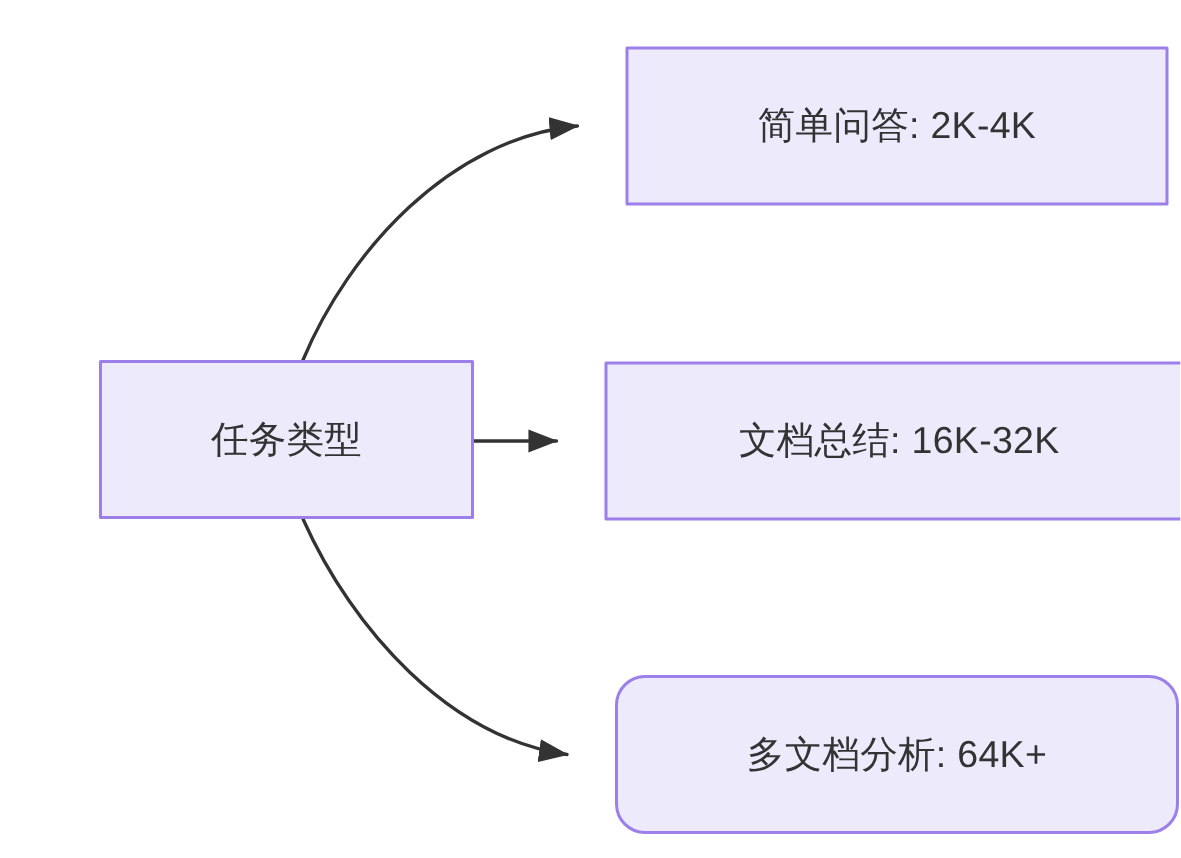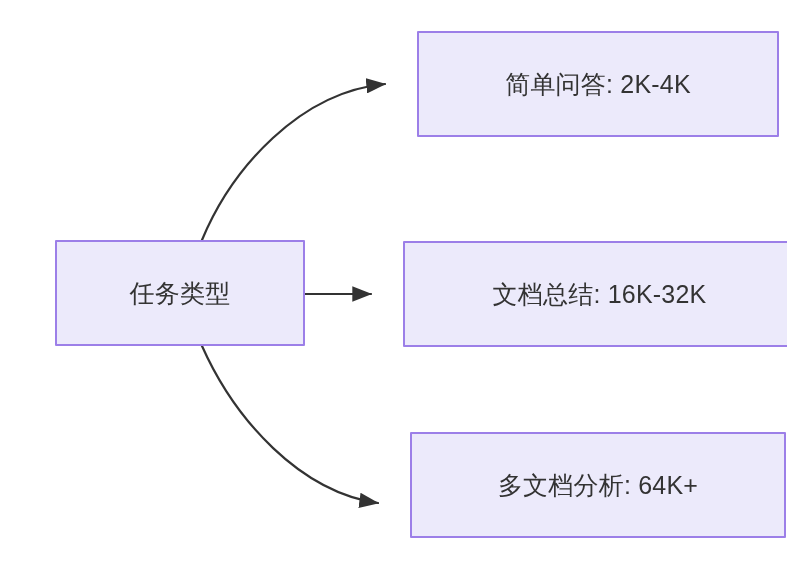--- a/index.html
+++ b/index.html
@@ -35,42 +35,43 @@
     align-items: center;
     justify-content: center;
     color: #333333;
     font-size: 25px;
     line-height: 1.2;
     letter-spacing: 0.2px;
     white-space: nowrap;
     margin-left: 24px;
   }
   #node-source {
-    left: 31px;
+    left: 42px;
     top: 240px;
     width: 250px;
     height: 106px;
   }
   #node-simple-qa {
     left: 393px;
     top: 31px;
     width: 362px;
     height: 106px;
   }
   #node-doc-summary {
     left: 379px;
     top: 241px;
     width: 393px;
     height: 106px;
   }
   #node-multi-doc {
     left: 386px;
-    top: 432px;
+    top: 450px;
     width: 376px;
     height: 106px;
+    border-radius: 20px;
   }
   .node-label {
     display: block;
   }
 </style>
 </head>
 <body>
 
 <div id="canvas">
 

